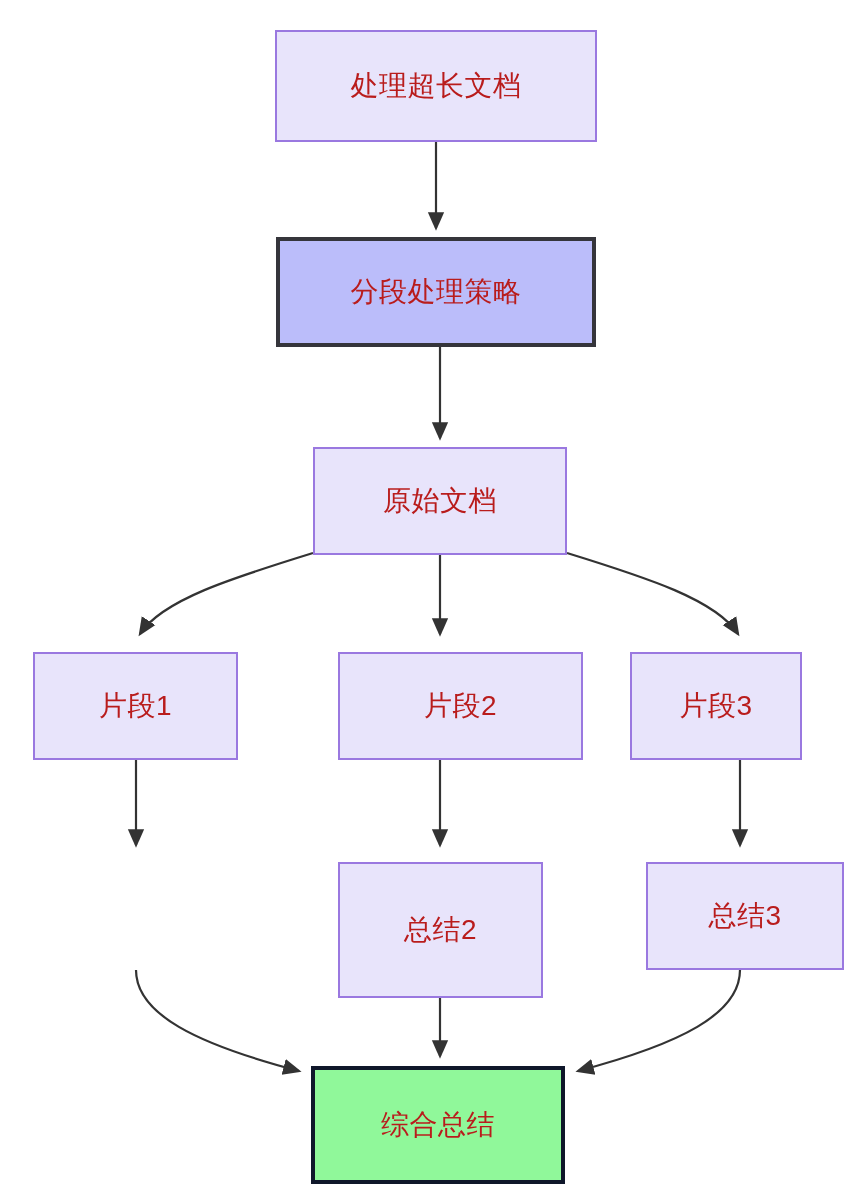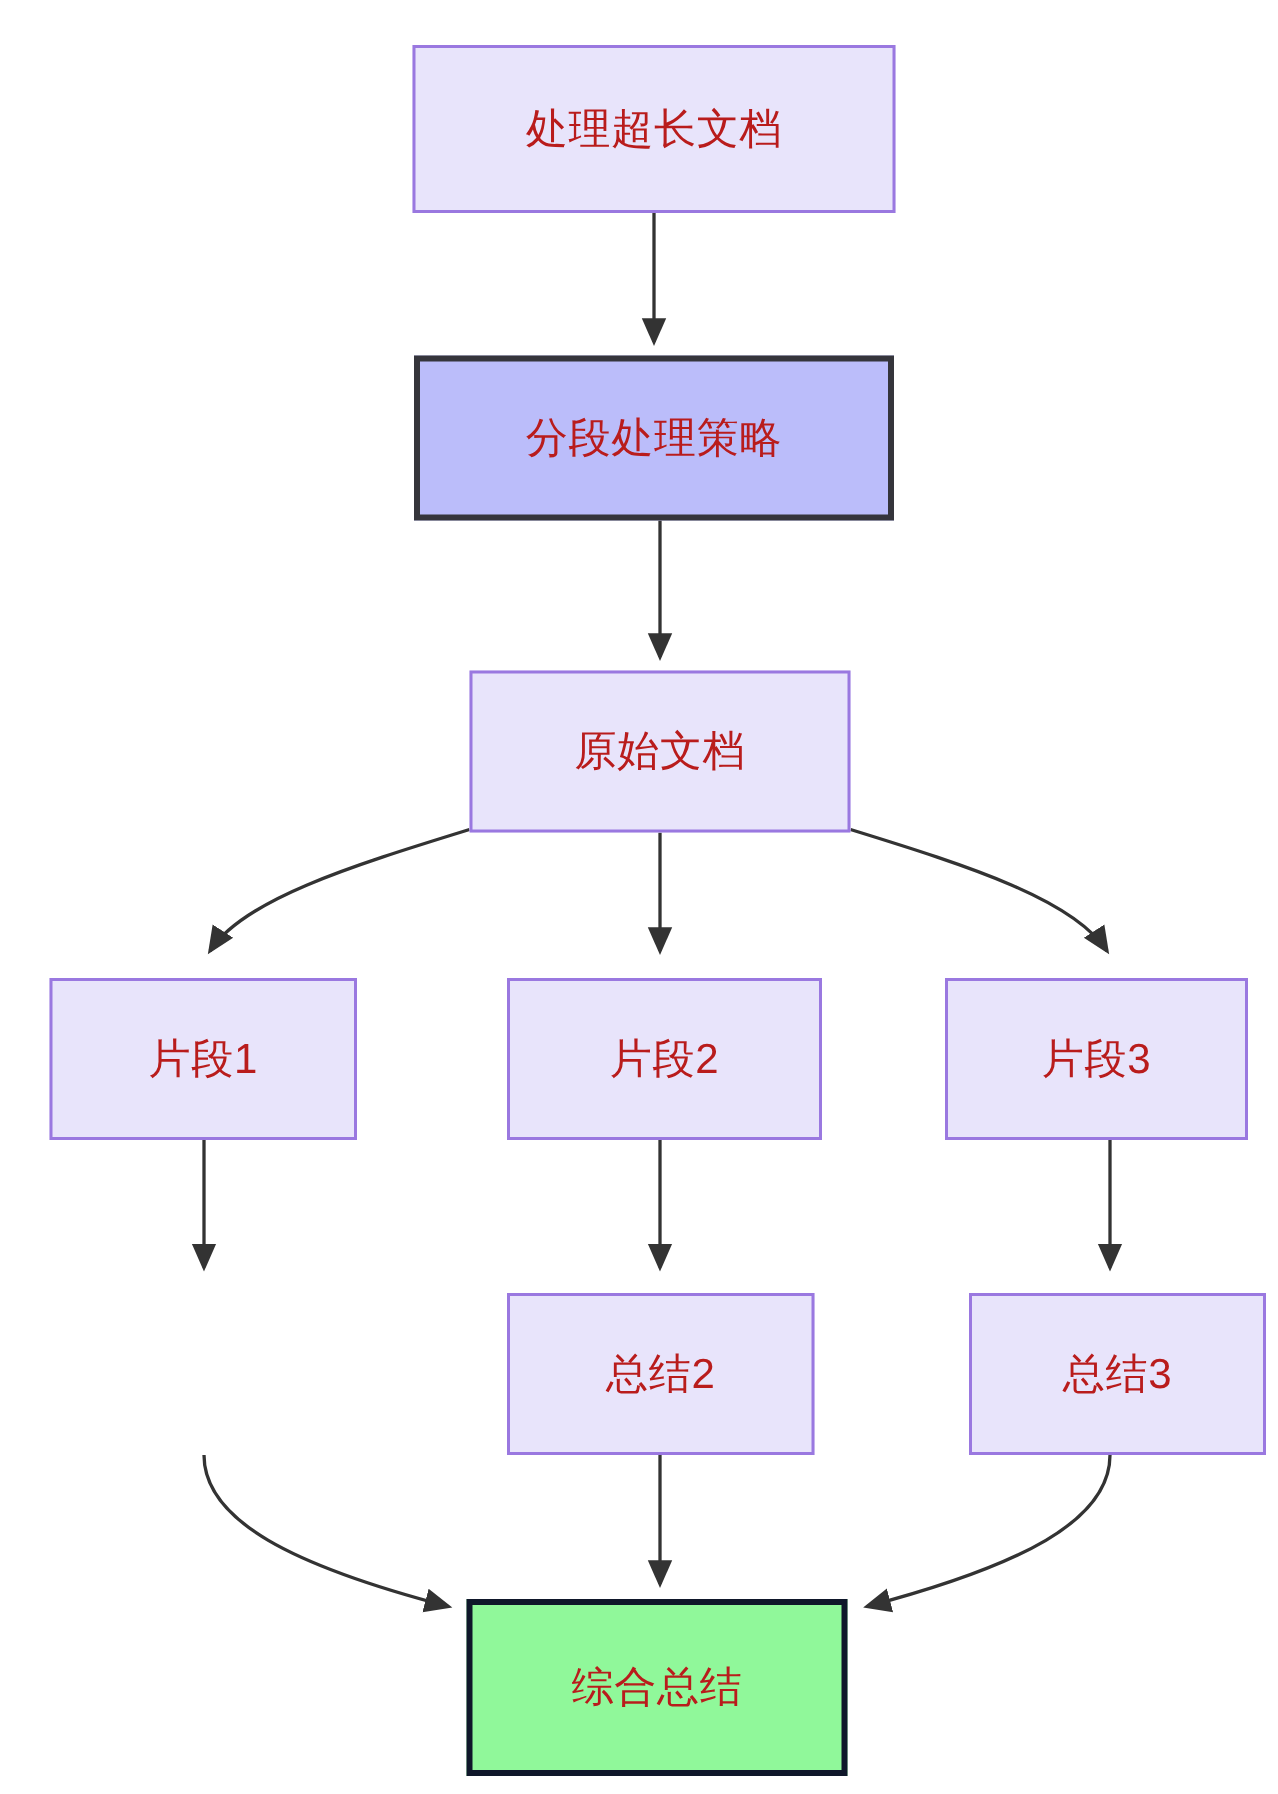--- a/index.html
+++ b/index.html
@@ -99,30 +99,30 @@
   </div>
 
   <div class="node n-strategy" style="left:276px; top:237px; width:320px; height:110px;">
     <span class="node-label">分段处理策略</span>
   </div>
 
   <div class="node n-default" style="left:33px; top:652px; width:205px; height:108px;">
     <span class="node-label">片段1</span>
   </div>
 
-  <div class="node n-default" style="left:338px; top:652px; width:210px; height:108px;">
+  <div class="node n-default" style="left:338px; top:652px; width:245px; height:108px;">
     <span class="node-label">片段2</span>
   </div>
 
-  <div class="node n-default" style="left:630px; top:652px; width:202px; height:108px;">
+  <div class="node n-default" style="left:630px; top:652px; width:172px; height:108px;">
     <span class="node-label">片段3</span>
   </div>
 
 
-  <div class="node n-default" style="left:338px; top:862px; width:205px; height:108px;">
+  <div class="node n-default" style="left:338px; top:862px; width:205px; height:136px;">
     <span class="node-label">总结2</span>
   </div>
 
   <div class="node n-default" style="left:646px; top:862px; width:198px; height:108px;">
     <span class="node-label">总结3</span>
   </div>
 
   <div class="node n-result" style="left:311px; top:1066px; width:254px; height:118px;">
     <span class="node-label">综合总结</span>
   </div>

